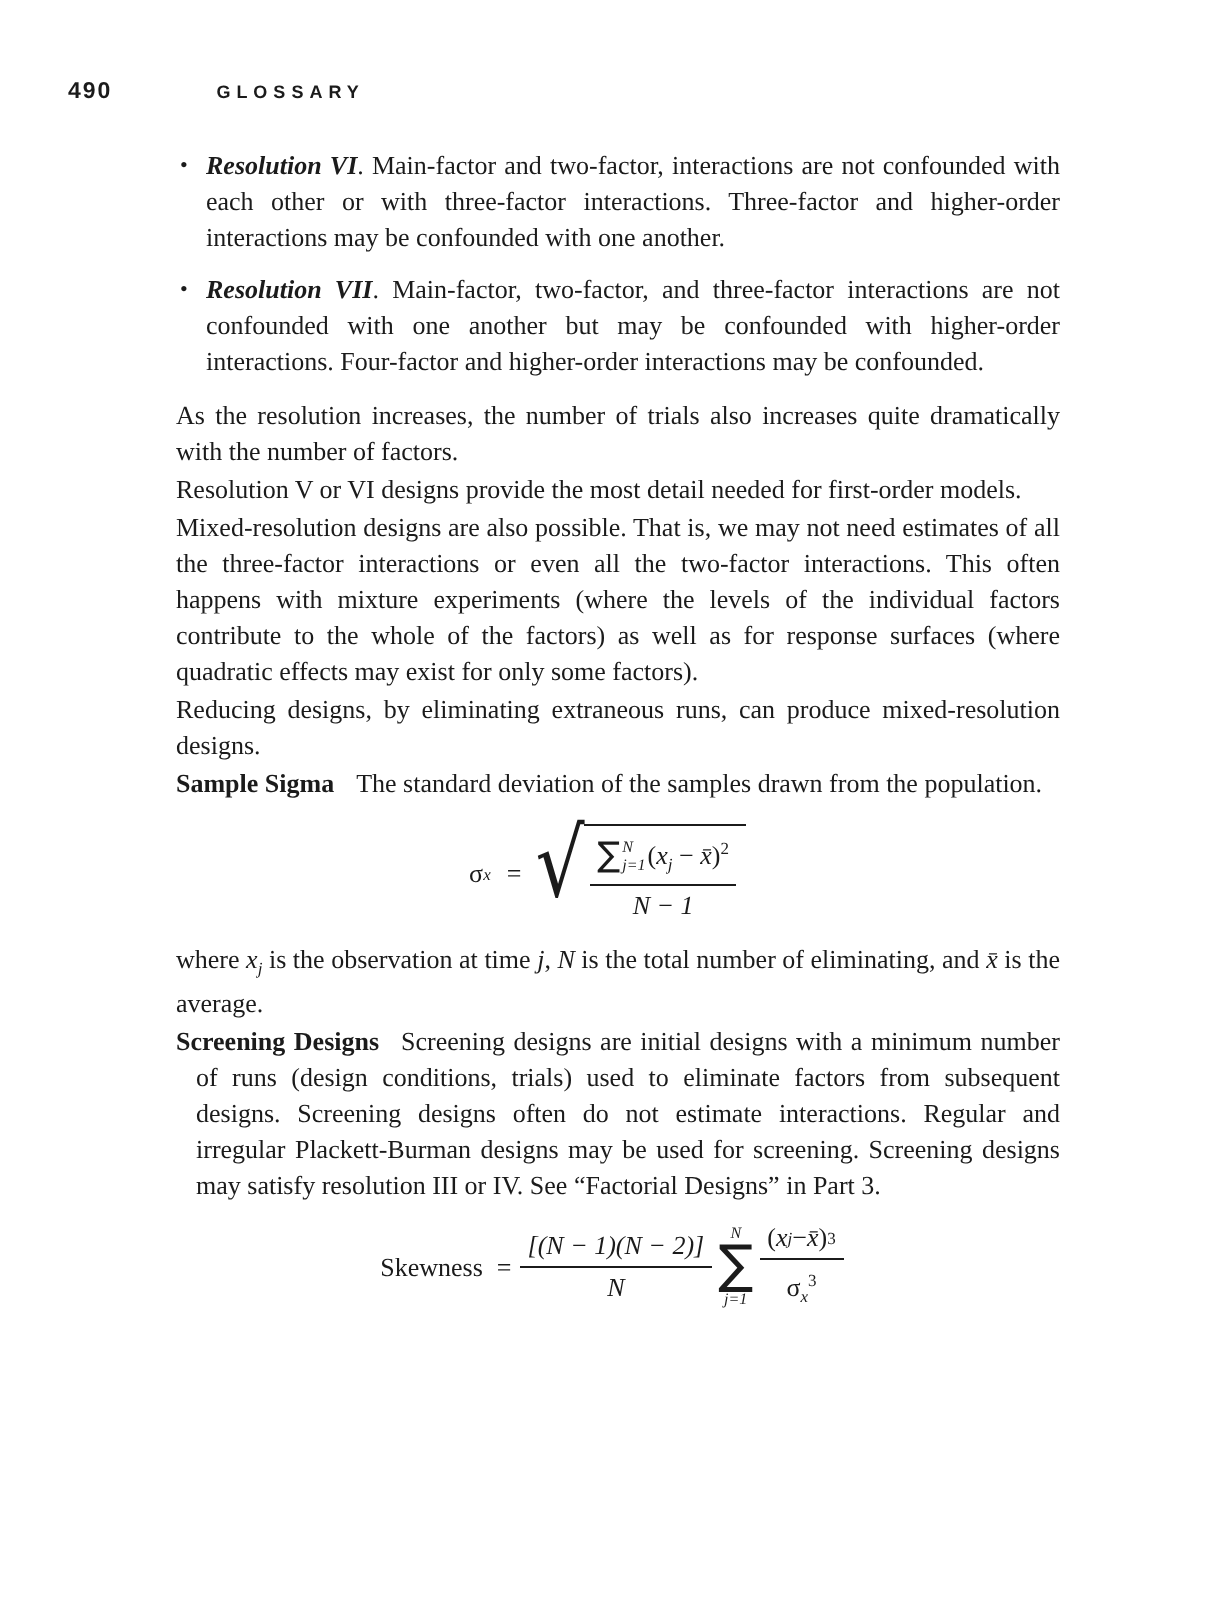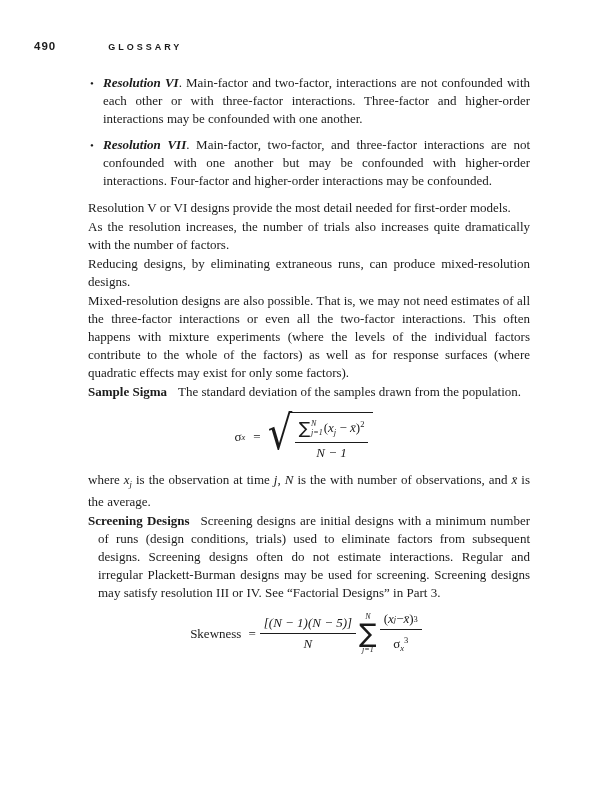--- a/index.html
+++ b/index.html
@@ -171,24 +171,24 @@
       <div class="bullet-item">
         <span class="bullet-dot">•</span>
         <span class="bullet-body"><span class="italic">Resolution VI</span><span>. Main-factor and two-factor, interactions are not confounded with each other or with three-factor interactions. Three-factor and higher-order interactions may be confounded with one another.</span></span>
       </div>
       <div class="bullet-item">
         <span class="bullet-dot">•</span>
         <span class="bullet-body"><span class="italic">Resolution VII</span><span>. Main-factor, two-factor, and three-factor interactions are not confounded with one another but may be confounded with higher-order interactions. Four-factor and higher-order interactions may be confounded.</span></span>
       </div>
     </div>
 
+    <p class="para">As the resolution increases, the number of trials also increases quite dramatically with the number of factors.</p>
     <p class="para">Resolution V or VI designs provide the most detail needed for first-order models.</p>
-    <p class="para">As the resolution increases, the number of trials also increases quite dramatically with the number of factors.</p>
+    <p class="para">Mixed-resolution designs are also possible. That is, we may not need estimates of all the three-factor interactions or even all the two-factor interactions. This often happens with mixture experiments (where the levels of the individual factors contribute to the whole of the factors) as well as for response surfaces (where quadratic effects may exist for only some factors).</p>
     <p class="para">Reducing designs, by eliminating extraneous runs, can produce mixed-resolution designs.</p>
-    <p class="para">Mixed-resolution designs are also possible. That is, we may not need estimates of all the three-factor interactions or even all the two-factor interactions. This often happens with mixture experiments (where the levels of the individual factors contribute to the whole of the factors) as well as for response surfaces (where quadratic effects may exist for only some factors).</p>
 
     <div class="entry">
       <span class="entry-term">Sample Sigma</span><span>The standard deviation of the samples drawn from the population.</span>
     </div>
 
     <div class="formula-row sigma-formula-row">
       <span class="lhs">
           <span>σ</span>
           <span class="sub-s">x</span>
         </span>
@@ -206,32 +206,32 @@
                 </span>
               </span>
               <span><span>(</span><span class="var">x</span><span class="sub-s">j</span><span> − </span><span class="var">x̄</span><span>)</span><span class="sup-s">2</span></span>
             </span>
             <span class="den var">N − 1</span>
           </span>
         </span>
       </span>
     </div>
 
-    <p class="para"><span>where </span><span class="var">x</span><span class="sub-s">j</span><span> is the observation at time </span><span class="var">j</span><span>, </span><span class="var">N</span><span> is the with number of observations, and </span><span class="var">x̄</span><span>  is the average.</span></p>
+    <p class="para"><span>where </span><span class="var">x</span><span class="sub-s">j</span><span> is the observation at time </span><span class="var">j</span><span>, </span><span class="var">N</span><span> is the total number of eliminating, and </span><span class="var">x̄</span><span>  is the average.</span></p>
 
     <div class="entry">
       <span class="entry-term">Screening Designs</span><span>Screening designs are initial designs with a minimum number of runs (design conditions, trials) used to eliminate factors from subsequent designs. Screening designs often do not estimate interactions. Regular and irregular Plackett-Burman designs may be used for screening. Screening designs may satisfy resolution III or IV. See “Factorial Designs” in Part 3.</span>
     </div>
 
 
     <div class="formula-row skew-formula-row">
       <span class="skew-label">Skewness</span>
       <span class="eq">=</span>
       <span class="frac">
-        <span class="num var">[(N − 1)(N − 5)]</span>
+        <span class="num var">[(N − 1)(N − 2)]</span>
         <span class="den var">N</span>
       </span>
       <span class="sum-display">
         <span class="lim-top">N</span>
         <span class="sum-glyph">∑</span>
         <span class="lim-bot">j=1</span>
       </span>
       <span class="frac">
         <span class="num">
             <span>(</span>

